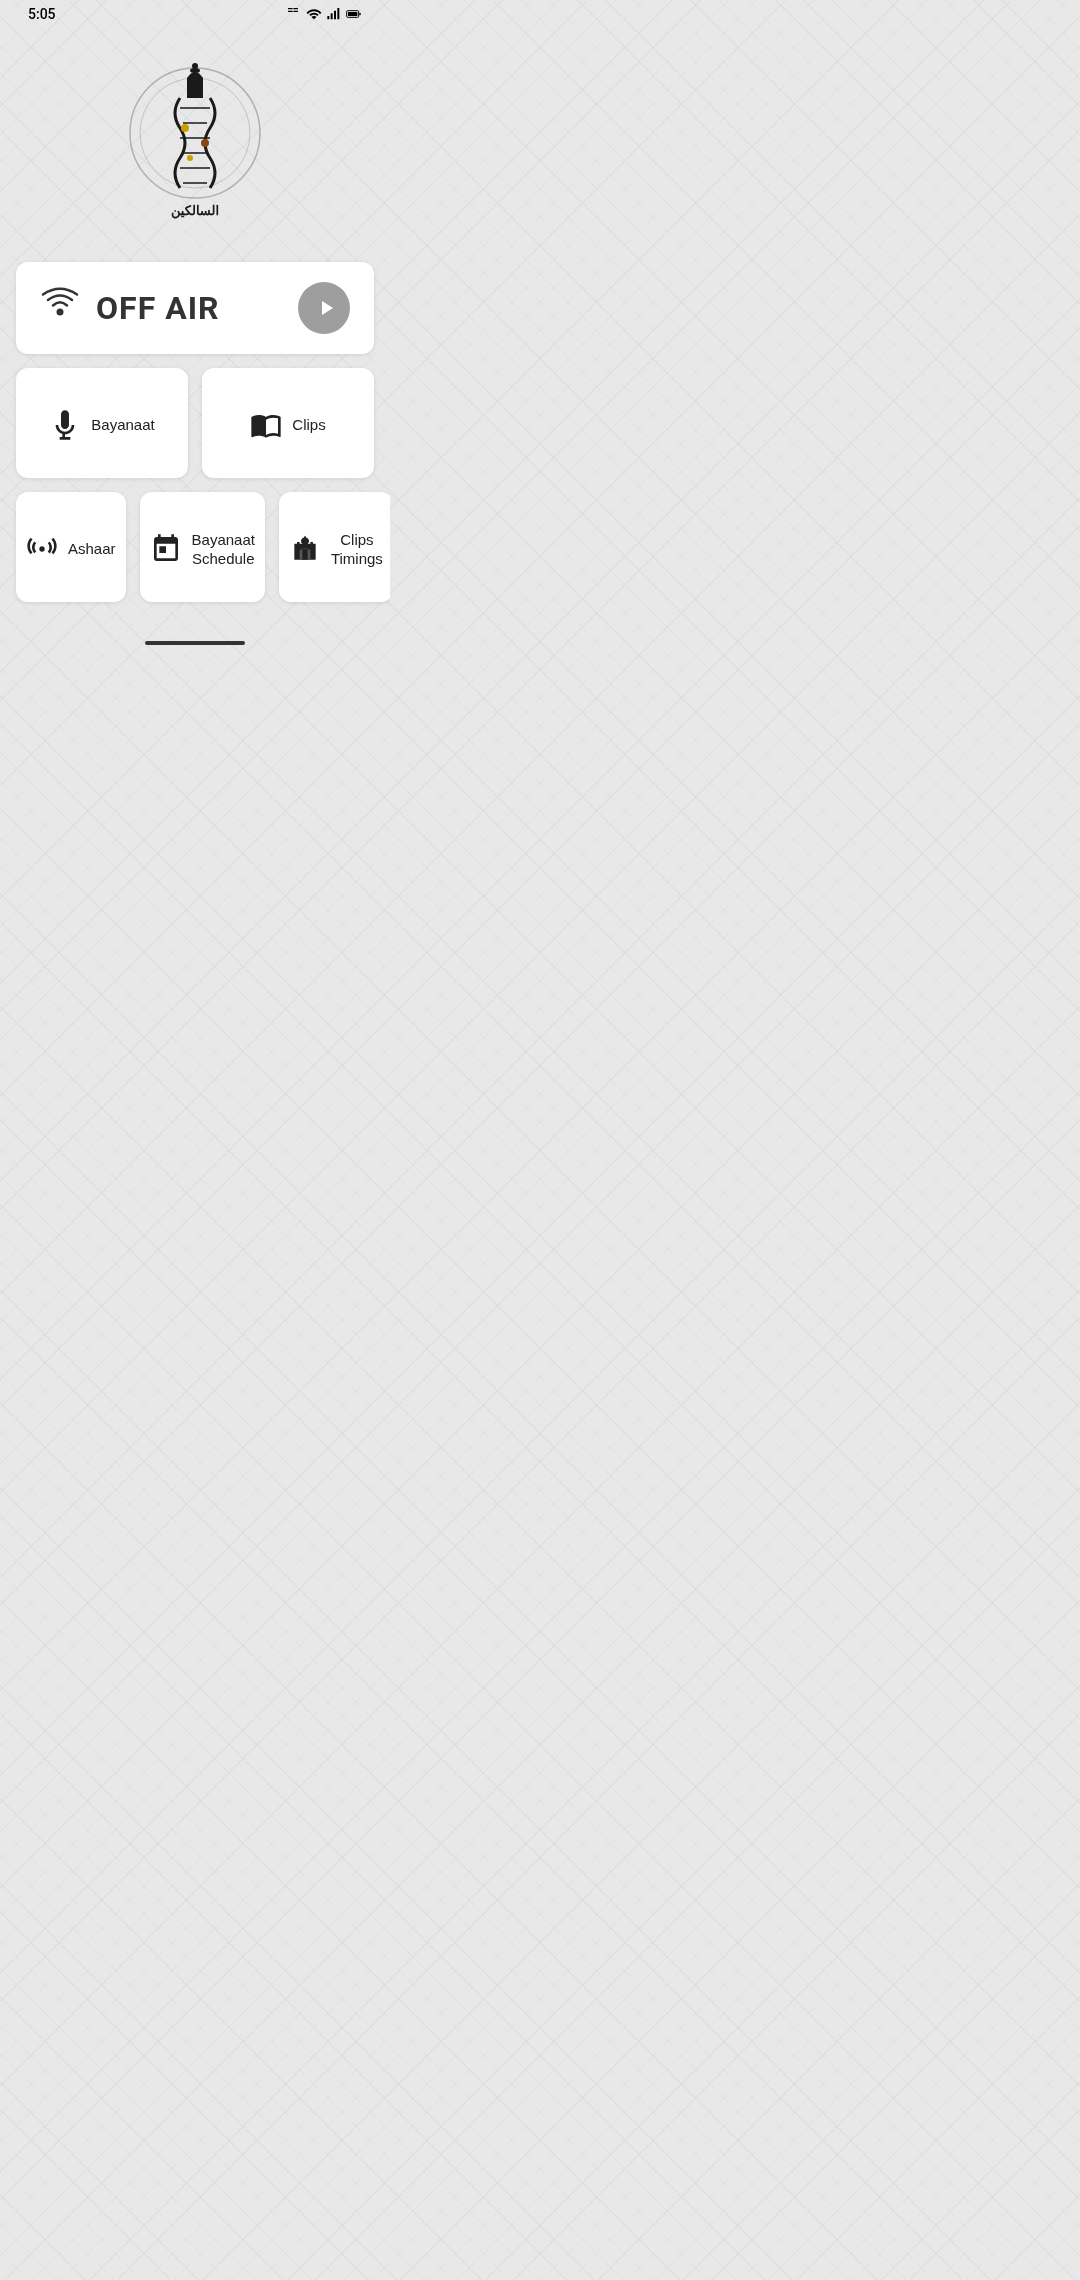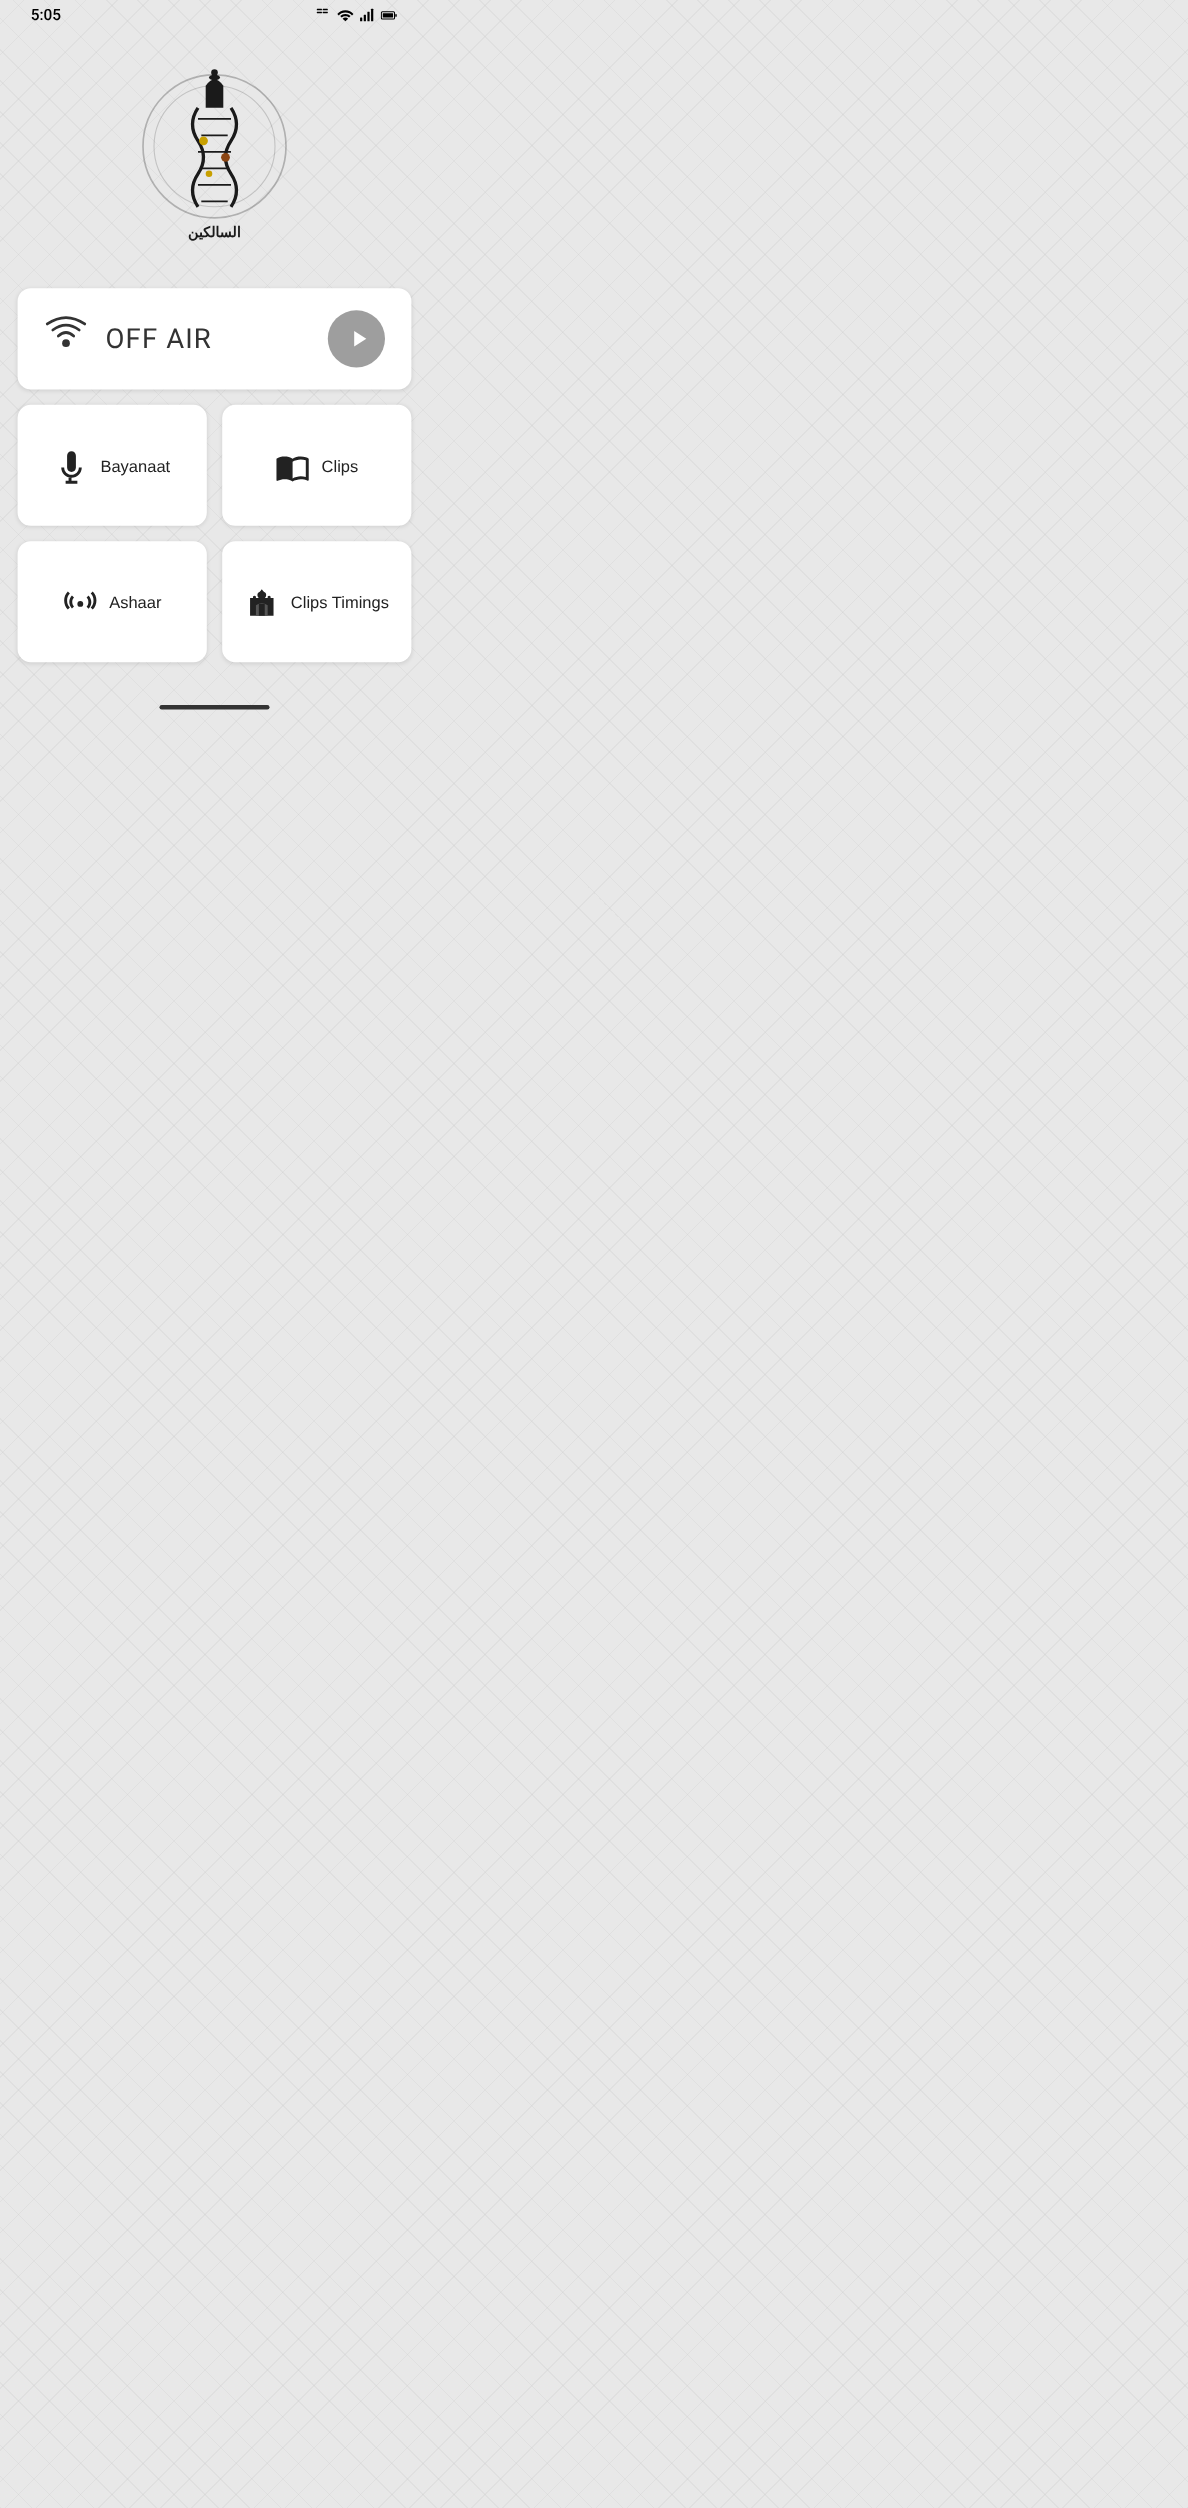--- a/index.html
+++ b/index.html
@@ -104,22 +104,22 @@
       align-items: center;
       gap: 16px;
     }
 
     .wifi-icon {
       font-size: 32px;
       color: #333;
     }
 
     .off-air-text {
-      font-size: 25px;
-      font-weight: 400;
+      font-size: 32px;
+      font-weight: 700;
       color: #333;
       letter-spacing: 1px;
     }
 
     .play-button {
       width: 52px;
       height: 52px;
       border-radius: 50%;
       background: #9e9e9e;
       display: flex;
@@ -319,20 +319,28 @@
         <svg viewBox="0 0 24 24" xmlns="http://www.w3.org/2000/svg">
           <circle cx="12" cy="12" r="2" fill="#222"></circle>
           <path d="M6.3 6.3c-1.1 1.1-1.8 2.7-1.8 4.4s.7 3.3 1.8 4.4l1.4-1.4C6.9 13 6.5 12 6.5 10.7s.4-2.3 1.2-3.1L6.3 6.3zm11.4 0l-1.4 1.4c.8.8 1.2 1.8 1.2 3.1s-.4 2.3-1.2 3.1l1.4 1.4c1.1-1.1 1.8-2.7 1.8-4.4s-.7-3.3-1.8-4.4zM3.5 3.5C1.9 5.1 1 7.3 1 9.7s.9 4.6 2.5 6.2l1.4-1.4C3.5 13.1 3 11.5 3 9.7s.5-3.4 1.9-4.8L3.5 3.5zm17 0l-1.4 1.4C20.5 6.3 21 7.9 21 9.7s-.5 3.4-1.9 4.8l1.4 1.4c1.6-1.6 2.5-3.8 2.5-6.2s-.9-4.6-2.5-6.2z"></path>
         </svg>
       </div>
       <span class="grid-item-label">Ashaar</span>
     </button>
     <button class="grid-item">
       <div class="icon-wrap">
         <svg viewBox="0 0 24 24" xmlns="http://www.w3.org/2000/svg">
+          <path d="M19 3h-1V1h-2v2H8V1H6v2H5c-1.1 0-2 .9-2 2v14c0 1.1.9 2 2 2h14c1.1 0 2-.9 2-2V5c0-1.1-.9-2-2-2zm0 16H5V8h14v11zM7 10h5v5H7z"></path>
+        </svg>
+      </div>
+      <span class="grid-item-label">Bayanaat Schedule</span>
+    </button>
+    <button class="grid-item">
+      <div class="icon-wrap">
+        <svg viewBox="0 0 24 24" xmlns="http://www.w3.org/2000/svg">
 
           <path d="M12 2 Q14 4 14 6 L14 8 L16 8 L16 7 Q17 6 18 7 L18 8 L20 8 L20 20 L4 20 L4 8 L6 8 L6 7 Q7 6 8 7 L8 8 L10 8 L10 6 Q10 4 12 2Z" fill="#222"></path>
           <path d="M8 20 L8 13 Q12 10 16 13 L16 20Z" fill="#555"></path>
           <rect x="10" y="12" width="4" height="8" fill="#222"></rect>
 
           <ellipse cx="12" cy="6" rx="3" ry="2.5" fill="#222"></ellipse>
         </svg>
       </div>
       <span class="grid-item-label">Clips Timings</span>
     </button>

